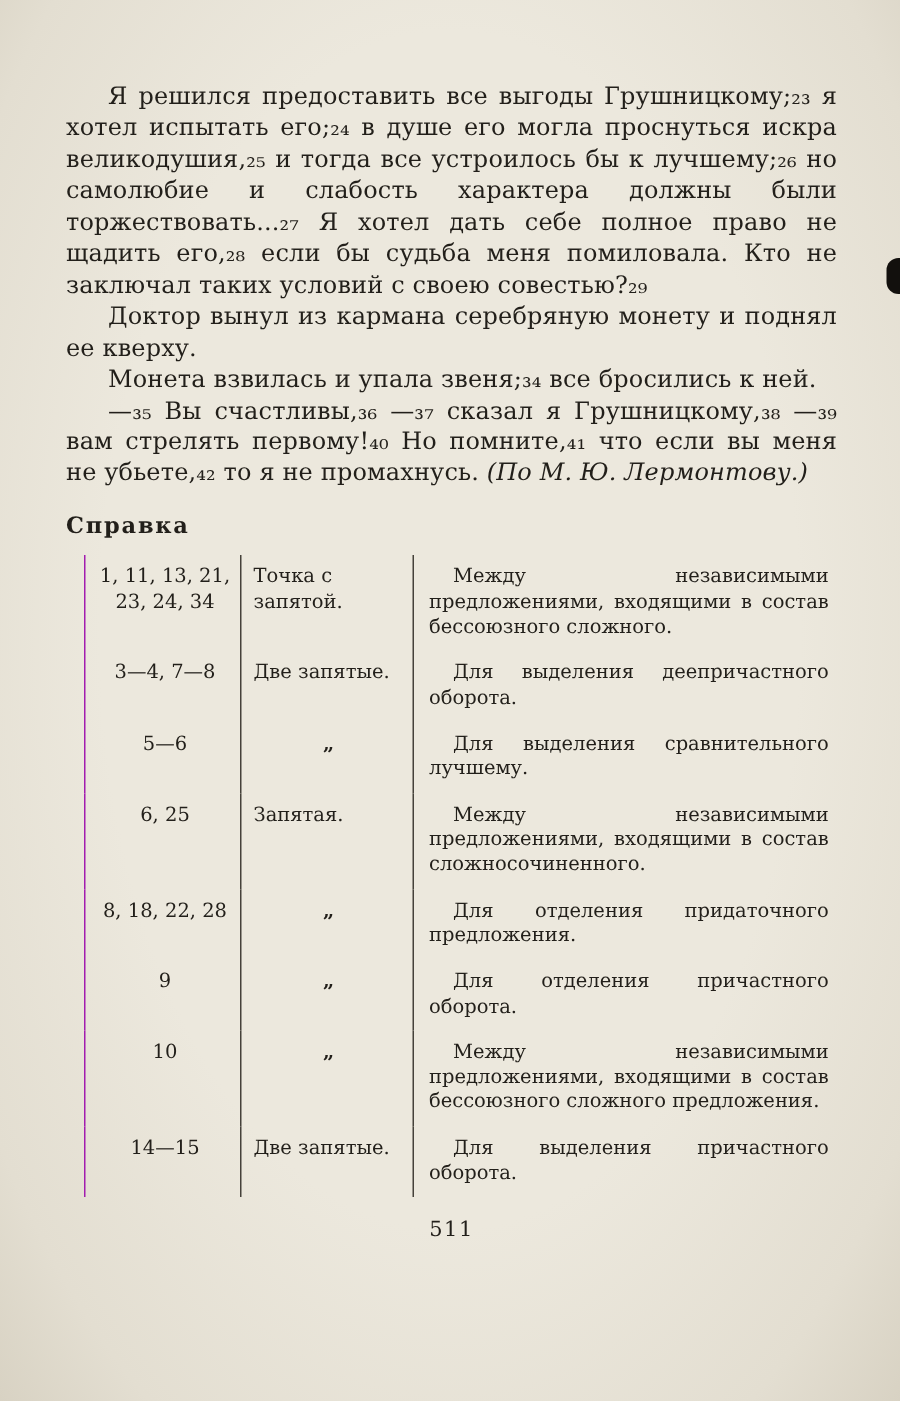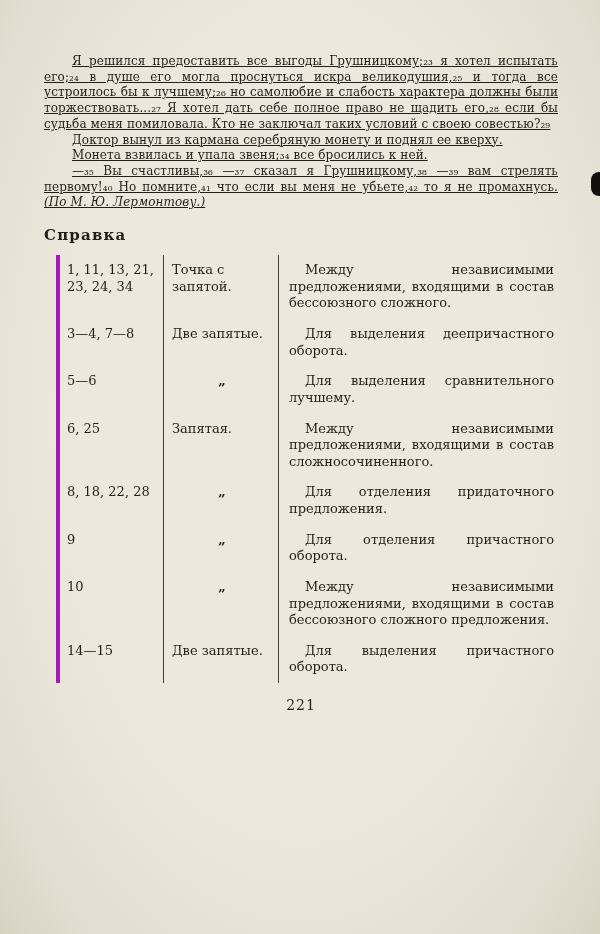--- a/index.html
+++ b/index.html
@@ -12,24 +12,23 @@
     font-family: "DejaVu Serif", "Liberation Serif", serif;
     color: #221f1a;
   }
   .page-content {
     padding: 54px 42px 0 44px;
   }
   .passage p {
     margin: 0;
     text-indent: 28px;
     text-align: justify;
-    font-size: 12px;
+    font-size: 16px;
     line-height: 1.31;
     letter-spacing: 0.1px;
-    text-decoration: underline;
   }
   .attribution { font-style: italic; }
   .word-count {
     margin: 0;
     text-align: right;
     font-size: 14.2px;
     line-height: 1.31;
     padding-right: 4px;
   }
   .heading {
@@ -49,23 +48,24 @@
   }
   .trow { display: table-row; }
   .tcell {
     display: table-cell;
     vertical-align: top;
     padding-top: 7px;
     padding-bottom: 7px;
   }
   .col-pos {
     width: 92px;
-    border-left: 4px solid #a21caf;
+    border-left: 1px solid #a21caf;
     padding-left: 7px;
     padding-right: 4px;
+    text-align: center;
   }
   .col-mark {
     width: 100px;
     border-left: 1px solid #45413a;
     padding-left: 8px;
     padding-right: 6px;
   }
   .col-mark.ditto {
     text-align: center;
     font-weight: bold;
@@ -147,15 +147,15 @@
           <div class="tcell col-expl">Между независимыми предложениями, входящими в состав бессоюзного сложного предложения.</div>
         </div>
         <div class="trow">
           <div class="tcell col-pos">14—15</div>
           <div class="tcell col-mark">Две запятые.</div>
           <div class="tcell col-expl">Для выделения причастного оборота.</div>
         </div>
       </div>
   </div>
 
-  <div class="page-number">221</div>
+  <div class="page-number">511</div>
 
 </div>
 
 </body></html>

